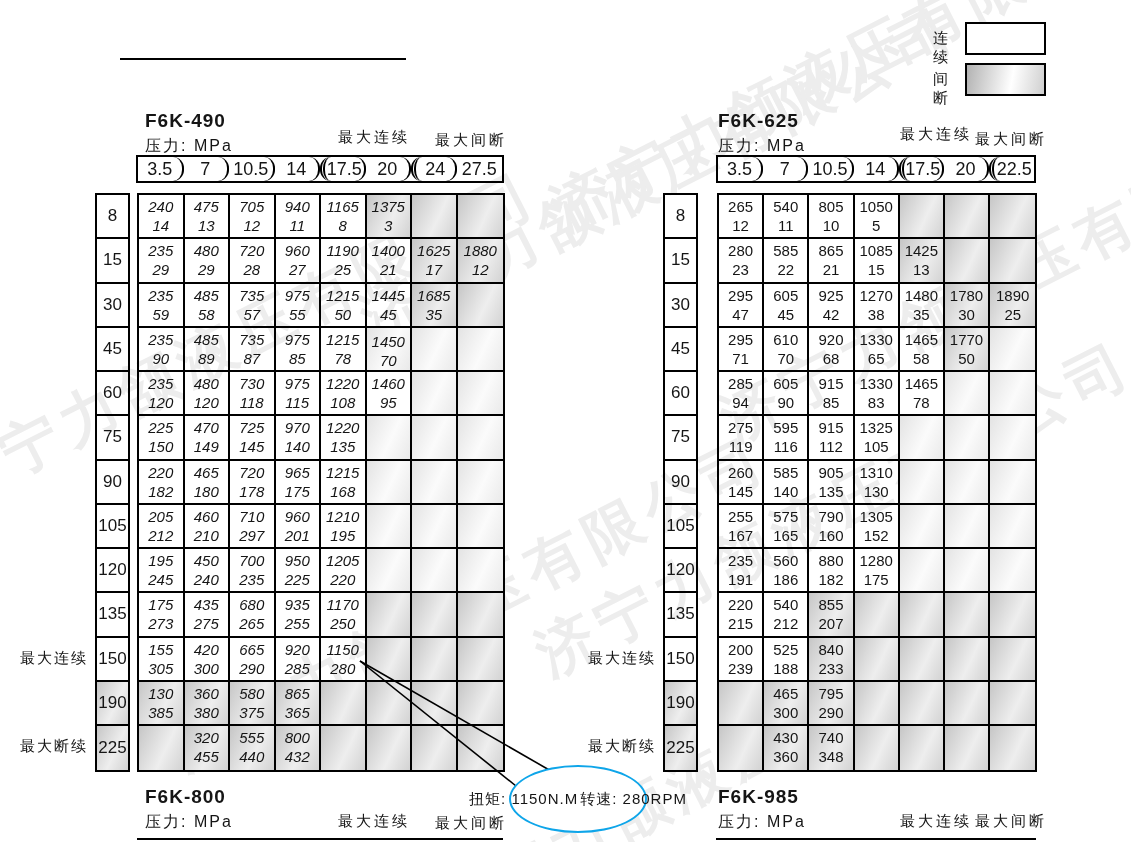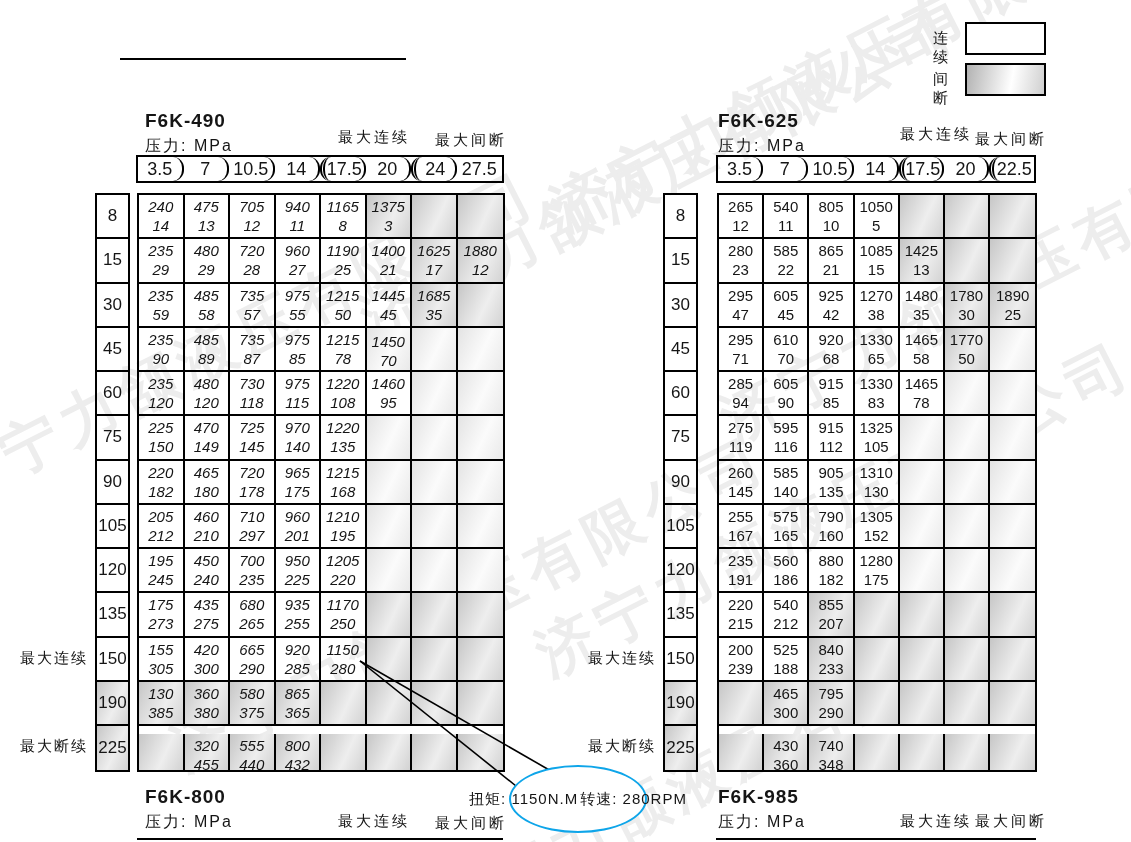--- a/index.html
+++ b/index.html
@@ -68,21 +68,21 @@
   .scol { position:absolute; left:0; top:83px; width:35px; display:grid; grid-auto-rows:44.25px; border:2px solid #000; }
   .rhc { border-bottom:2px solid #000; display:flex; align-items:center; justify-content:center; font-size:17px; }
   .rhc.lr { border-bottom:none; }
   
   .dgrid { position:absolute; top:83px; display:grid; grid-auto-rows:44.25px; border:2px solid #000; }
   .t0 .dgrid { left:42px; grid-template-columns:repeat(8,45.5px);font-style:italic; }
   .t1 .dgrid { left:54px; grid-template-columns:repeat(7,45.2px); }
   .dc { border-right:2px solid #000; border-bottom:2px solid #000; display:flex; flex-direction:column;
         align-items:center; justify-content:flex-start; padding-top:2px; font-size:15px; line-height:19px; }
   .dc.lc { border-right:none; }
-  .dc.lr { border-bottom:none;margin-top:8px; }
+  .dc.lr { border-bottom:none; }
   
   .s1 { background: linear-gradient(115deg,#e3e3e3,#fbfbfb 55%,#e9e9e9); justify-content: flex-end; }
   .s2 { background: linear-gradient(115deg,#c6c6c6,#eeeeee 58%,#d2d2d2); }
   
   .side { position:absolute; left:-82px; width:75px; text-align:right; font-size:15px; letter-spacing:2px; white-space:nowrap; }
   
   #leader { position:absolute; left:0; top:0; z-index:3; pointer-events:none; }
   .callout {
     position:absolute; left:509px; top:765px; width:138px; height:68px; z-index:4;
     border:2px solid #0ea5e9; border-radius:50%; background:#fff;

